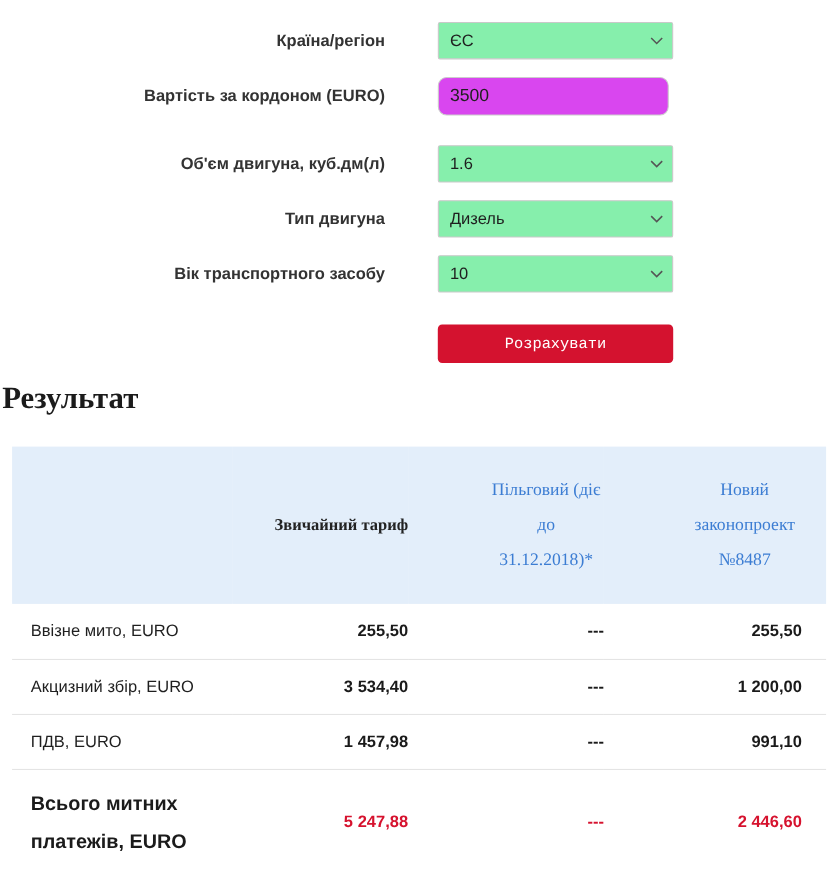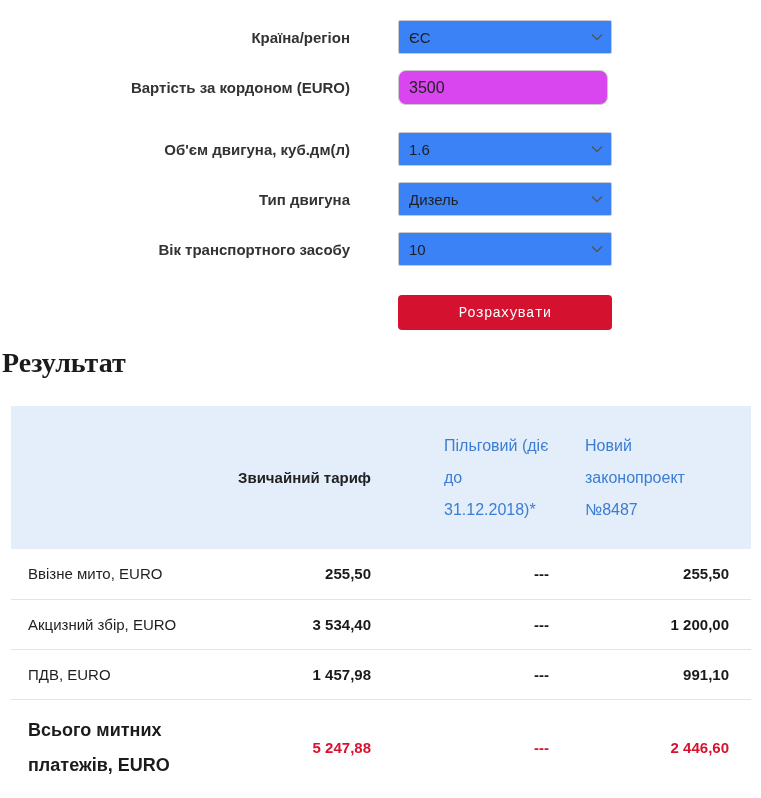--- a/index.html
+++ b/index.html
@@ -18,21 +18,21 @@
   .form-row.last-field { margin-bottom: 29px; }
   .field-label {
     width: 350px; text-align: right;
     font-size: 15px; color: #333333; font-weight: bold;
   }
   .field-box { position: relative; width: 214px; margin-left: 48px; }
   select.ctl {
     -webkit-appearance: none; -moz-appearance: none; appearance: none;
     width: 214px; height: 34px;
     border: 1px solid #c9c9c9; border-radius: 2px;
-    background: #3b82f6; color: #1f1f1f;
+    background: #86efac; color: #1f1f1f;
     font-family: inherit; font-size: 15px;
     padding: 0 28px 0 10px;
     outline: none;
   }
   input.ctl {
     width: 210px; height: 35px;
     border: 1px solid #cccccc; border-radius: 8px;
     background: #d946ef; color: #1f1f1f;
     font-family: inherit; font-size: 16px;
     padding: 0 10px;
@@ -71,22 +71,22 @@
   col.c4 { width: 202px; }
 
   thead tr { background: #e3eefa; height: 143px; }
   th { vertical-align: middle; font-weight: 400; padding: 0; }
   th.h-regular {
     text-align: right; font-size: 15px; font-weight: 700; color: #222222;
   }
   th.h-pref, th.h-new {
     text-align: right; color: #3c7dd3; font-size: 16px; line-height: 32px;
   }
-  th.h-new { padding-right: 38px; }
-  th .wrapbox { display: inline-block; text-align: left; }
+  th.h-new { padding-right: 10px; }
+  th .wrapbox { display: inline-block; text-align: center; font-family: Liberation Serif, serif; }
   th.h-pref .wrapbox { max-width: 105px; }
   th.h-new .wrapbox { max-width: 128px; }
 
   tbody td { height: 50px; vertical-align: middle; padding: 0; }
   tbody tr + tr td { border-top: 1px solid #e4e4e4; }
   td.row-label { padding-left: 17px; font-size: 15px; color: #1f1f1f; }
   td.num { text-align: right; font-size: 15px; font-weight: 700; color: #1a1a1a; }
   td.num.pref { }
   td.num.newbill { padding-right: 22px; }
 

